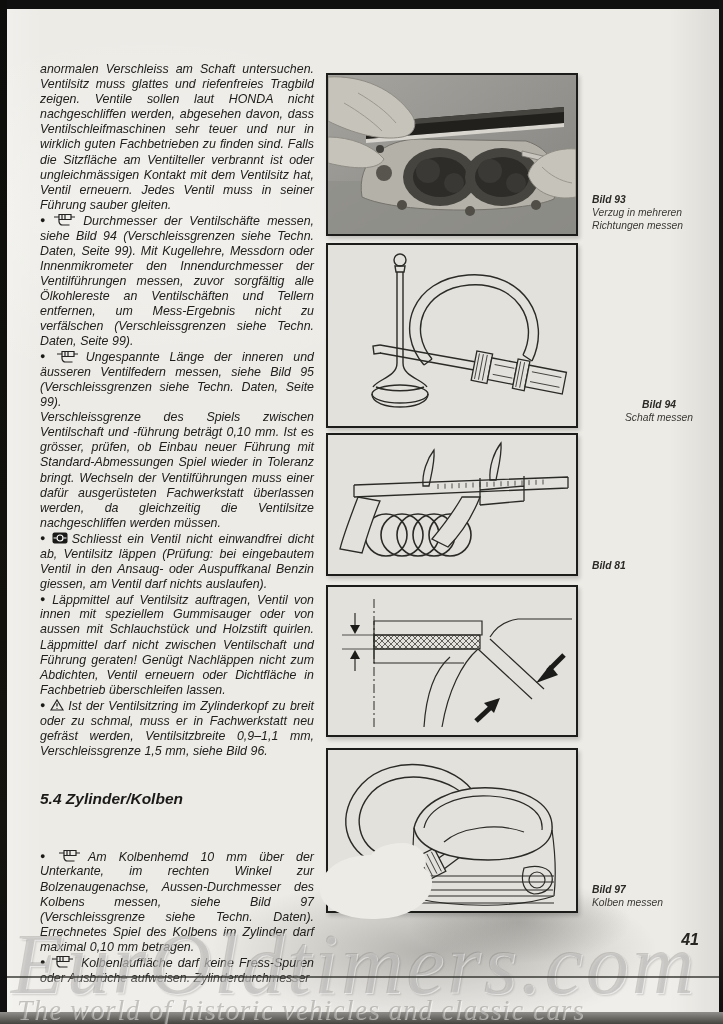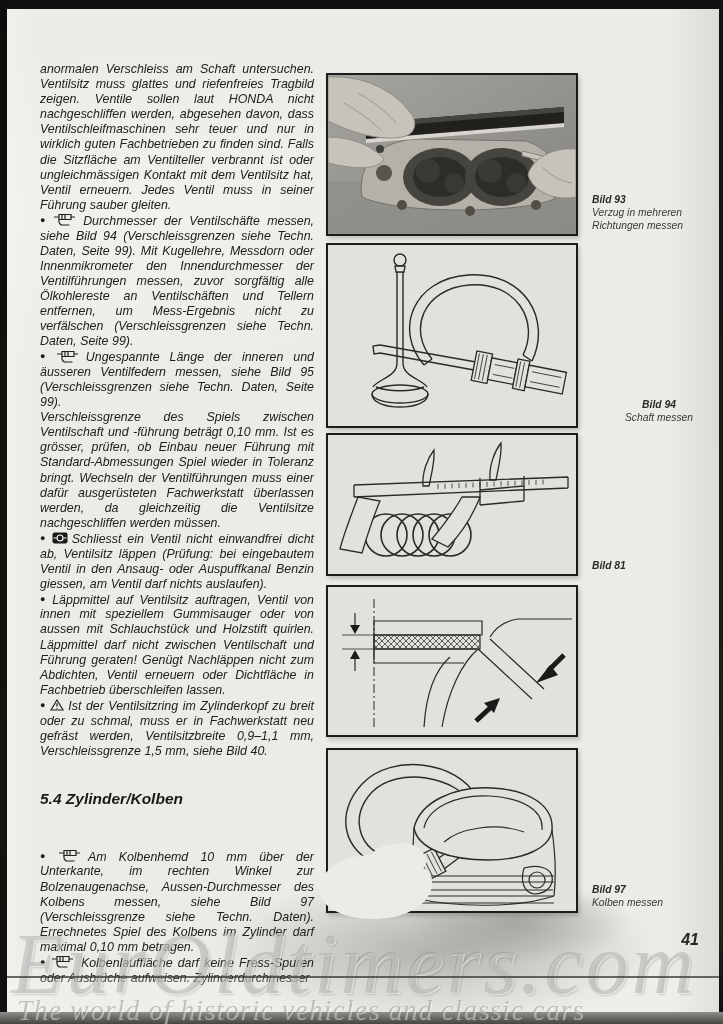--- a/index.html
+++ b/index.html
@@ -79,21 +79,21 @@
         <p class="para"><span>Verschleissgrenze des Spiels zwischen Ventilschaft und -führung beträgt 0,10 mm. Ist es grösser, prüfen, ob Einbau neuer Führung mit Standard-Abmessungen Spiel wieder in Toleranz bringt. Wechseln der Ventilführungen muss einer dafür ausgerüsteten Fachwerkstatt überlassen werden, da gleichzeitig die Ventilsitze nachgeschliffen werden müssen.</span></p>
         <p class="para"><span class="blt">●</span><svg class="icn" width="16" height="12" viewBox="0 0 16 12">
             <rect x="0.5" y="0.5" width="15" height="11" rx="2" fill="#1a1a18"></rect>
             <circle cx="8" cy="6" r="3" fill="none" stroke="#fff" stroke-width="1.2"></circle>
             <path d="M1.5 6 h3 M11.5 6 h3" stroke="#fff" stroke-width="1.2"></path>
           </svg><span>Schliesst ein Ventil nicht einwandfrei dicht ab, Ventilsitz läppen (Prüfung: bei eingebautem Ventil in den Ansaug- oder Auspuffkanal Benzin giessen, am Ventil darf nichts auslaufen).</span></p>
         <p class="para"><span class="blt">●</span><span>Läppmittel auf Ventilsitz auftragen, Ventil von innen mit speziellem Gummisauger oder von aussen mit Schlauchstück und Holzstift quirlen. Läppmittel darf nicht zwischen Ventilschaft und Führung geraten! Genügt Nachläppen nicht zum Abdichten, Ventil erneuern oder Dichtfläche in Fachbetrieb überschleifen lassen.</span></p>
         <p class="para"><span class="blt">●</span><svg class="icn" width="14" height="12" viewBox="0 0 14 12">
             <path d="M7 1 L13 11 H1 Z" fill="none" stroke="#222" stroke-width="1.2"></path>
             <path d="M7 4.2 v3.4 M7 9 v0.8" stroke="#222" stroke-width="1.3"></path>
-          </svg><span>Ist der Ventilsitzring im Zylinderkopf zu breit oder zu schmal, muss er in Fachwerkstatt neu gefräst werden, Ventilsitzbreite 0,9–1,1 mm, Verschleissgrenze 1,5 mm, siehe Bild 40.</span></p>
+          </svg><span>Ist der Ventilsitzring im Zylinderkopf zu breit oder zu schmal, muss er in Fachwerkstatt neu gefräst werden, Ventilsitzbreite 0,9–1,1 mm, Verschleissgrenze 1,5 mm, siehe Bild 96.</span></p>
         <h2 class="sec-h">5.4 Zylinder/Kolben</h2>
         <p class="para"><span class="blt">●</span><svg class="icn" width="26" height="13" viewBox="0 0 26 13">
             <g fill="none" stroke="#222" stroke-width="1.2">
               <path d="M1 4 h5 M6 1.5 h12 v5 h-12 z M9 1.5 v5 M12 1.5 v5 M18 4 h4"></path>
               <path d="M6 6.5 v2 a3.5 3.5 0 0 0 3.5 3.5 h7"></path>
             </g>
           </svg><span>Am Kolbenhemd 10 mm über der Unterkante, im rechten Winkel zur Bolzenaugenachse, Aussen-Durchmesser des Kolbens messen, siehe Bild 97 (Verschleissgrenze siehe Techn. Daten). Errechnetes Spiel des Kolbens im Zylinder darf maximal 0,10 mm betragen.</span></p>
         <p class="para"><span class="blt">●</span><svg class="icn" width="26" height="13" viewBox="0 0 26 13">
             <g fill="none" stroke="#222" stroke-width="1.2">
               <path d="M1 4 h5 M6 1.5 h12 v5 h-12 z M9 1.5 v5 M12 1.5 v5 M18 4 h4"></path>

